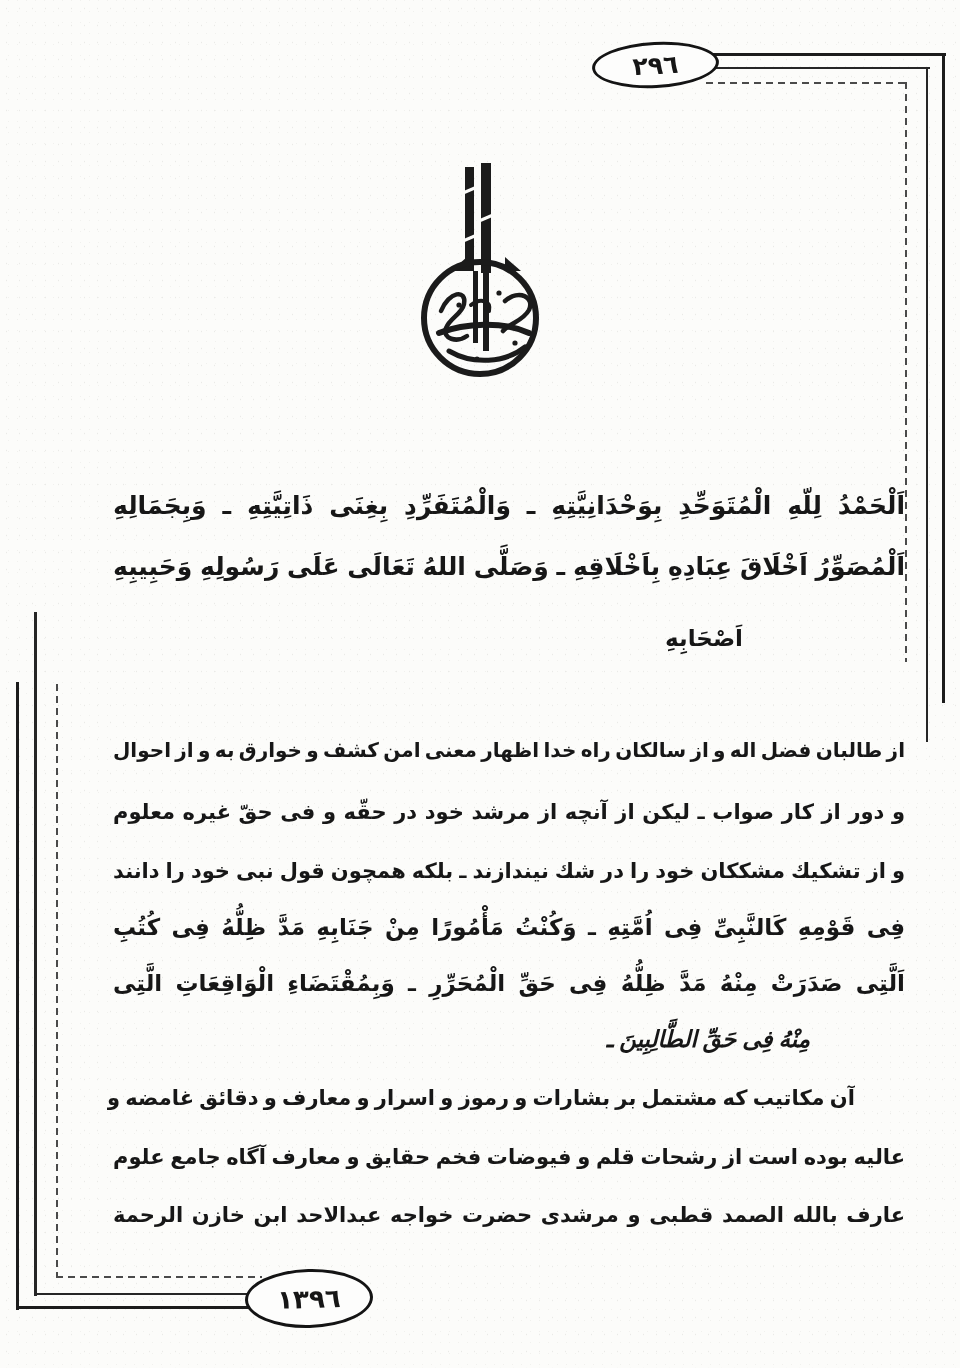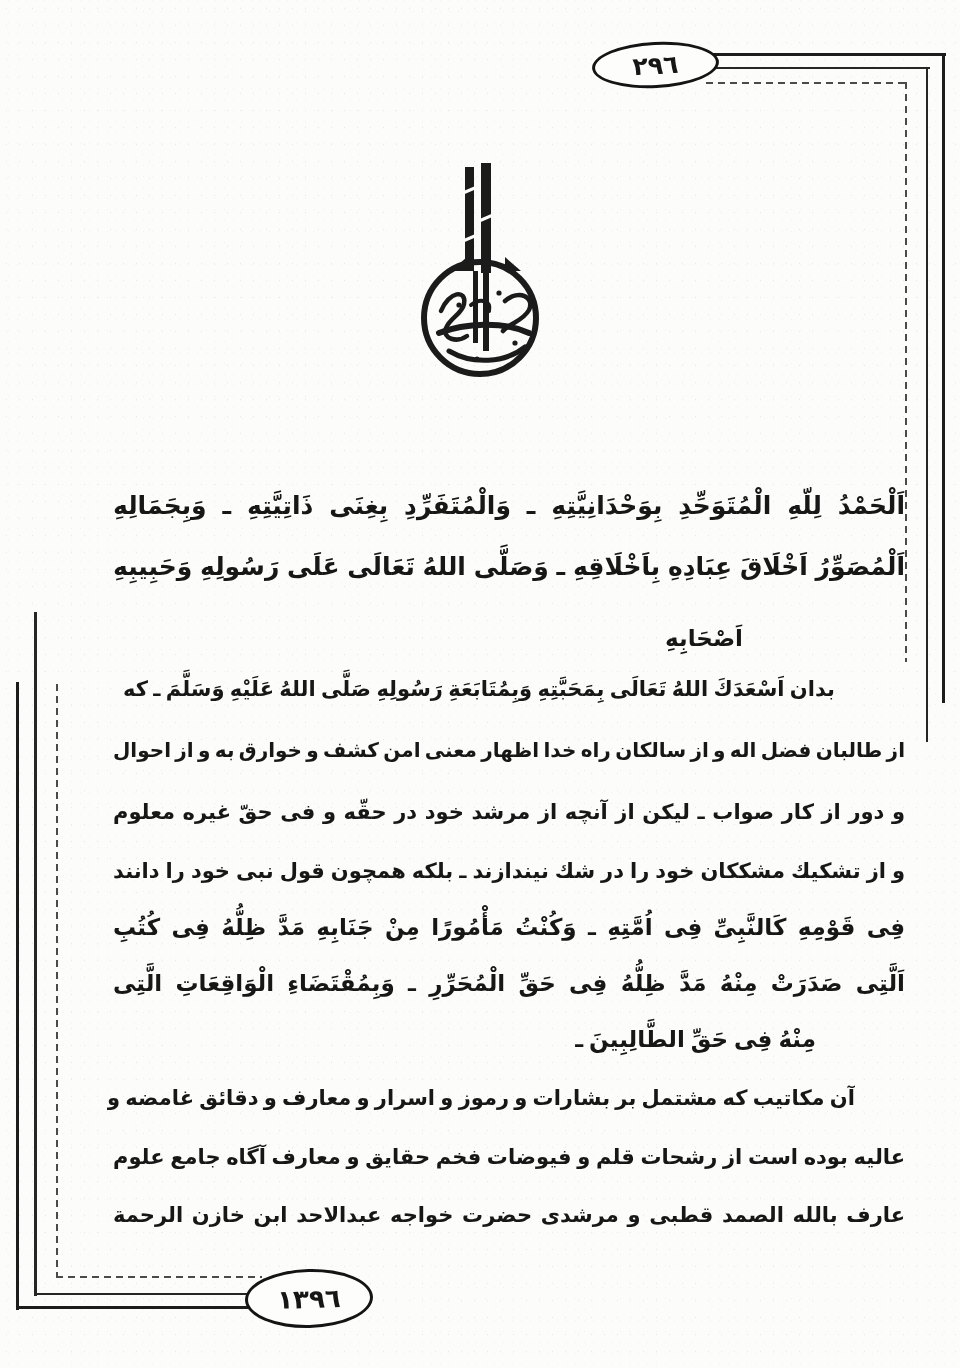--- a/index.html
+++ b/index.html
@@ -67,21 +67,21 @@
 
   .l1  { top:480px; }
   .l2  { top:541px; }
   .l3  { top:612px; right:217px; }
   .l4  { top:663px; right:125px; width:712px; }
   .l5  { top:724px; }
   .l6  { top:786px; }
   .l7  { top:845px; }
   .l8  { top:901px; }
   .l9  { top:957px; }
-  .l10 { top:1013px; right:144px; }
+  .l10 { top:1013px; right:150px;font-style:italic; }
   .l11 { top:1072px; right:105px; width:748px; }
   .l12 { top:1131px; }
   .l13 { top:1189px; }
 </style>
 </head>
 <body>
 
 <div class="page">
   <div class="noise"></div>
 
@@ -131,21 +131,20 @@
       <circle cx="46" cy="142" r="2.6" fill="#1b1b1b" stroke="none"></circle>
       <circle cx="86" cy="130" r="2.6" fill="#1b1b1b" stroke="none"></circle>
       <circle cx="102" cy="180" r="2.6" fill="#1b1b1b" stroke="none"></circle>
       <circle cx="64" cy="196" r="2.4" fill="#1b1b1b" stroke="none"></circle>
     </g>
   </svg>
 
   <div class="ms-line just  sz-lg l1">اَلْحَمْدُ لِلّهِ الْمُتَوَحِّدِ بِوَحْدَانِيَّتِهِ ـ وَالْمُتَفَرِّدِ بِغِنَى ذَاتِيَّتِهِ ـ وَبِجَمَالِهِ وَجَلَالِهِ</div>
   <div class="ms-line just  sz-lg l2">اَلْمُصَوِّرُ اَخْلَاقَ عِبَادِهِ بِاَخْلَاقِهِ ـ وَصَلَّى اللهُ تَعَالَى عَلَى رَسُولِهِ وَحَبِيبِهِ وَعَلَى آلِهِ وَ</div>
   <div class="ms-line plain sz-md l3">اَصْحَابِهِ</div>
-  <div class="ms-line just  sz-sm l4">بدان اَسْعَدَكَ اللهُ تَعَالَى بِمَحَبَّتِهِ وَبِمُتَابَعَةِ رَسُولِهِ صَلَّى اللهُ عَلَيْهِ وَسَلَّمَ ـ كه</div>
   <div class="ms-line just  sz-xs l5">از طالبان فضل اله و از سالكان راه خدا اظهار معنى امن كشف و خوارق به و از احوال بيدار عقل معاد مست</div>
   <div class="ms-line just  sz-sm l6">و دور از كار صواب ـ ليكن از آنچه از مرشد خود در حقّه و فى حقّ غيره معلوم سازند آن را معتبر شناسند</div>
   <div class="ms-line just  sz-sm l7">و از تشكيك مشككان خود را در شك نيندازند ـ بلكه همچون قول نبى خود را دانند كما ورد اَلشَّيْخُ</div>
   <div class="ms-line just  sz-md l8">فِى قَوْمِهِ كَالنَّبِىِّ فِى اُمَّتِهِ ـ وَكُنْتُ مَأْمُورًا مِنْ جَنَابِهِ مَدَّ ظِلُّهُ فِى كُتُبِ الْبِشَارَاتِ</div>
   <div class="ms-line just  sz-md l9">اَلَّتِى صَدَرَتْ مِنْهُ مَدَّ ظِلُّهُ فِى حَقِّ الْمُحَرِّرِ ـ وَبِمُقْتَضَاءِ الْوَاقِعَاتِ الَّتِى ظَهَرَتْ</div>
   <div class="ms-line plain sz-md l10">مِنْهُ فِى حَقِّ الطَّالِبِينَ ـ</div>
   <div class="ms-line just  sz-sm l11">آن مكاتيب كه مشتمل بر بشارات و رموز و اسرار و معارف و دقائق غامضه و حقائق</div>
   <div class="ms-line just  sz-sm l12">عاليه بوده است از رشحات قلم و فيوضات فخم حقايق و معارف آگاه جامع علوم عقليه و نقليه</div>
   <div class="ms-line just  sz-sm l13">عارف بالله الصمد قطبى و مرشدى حضرت خواجه عبدالاحد ابن خازن الرحمة خواجه محمد سعيد</div>
 </div>

